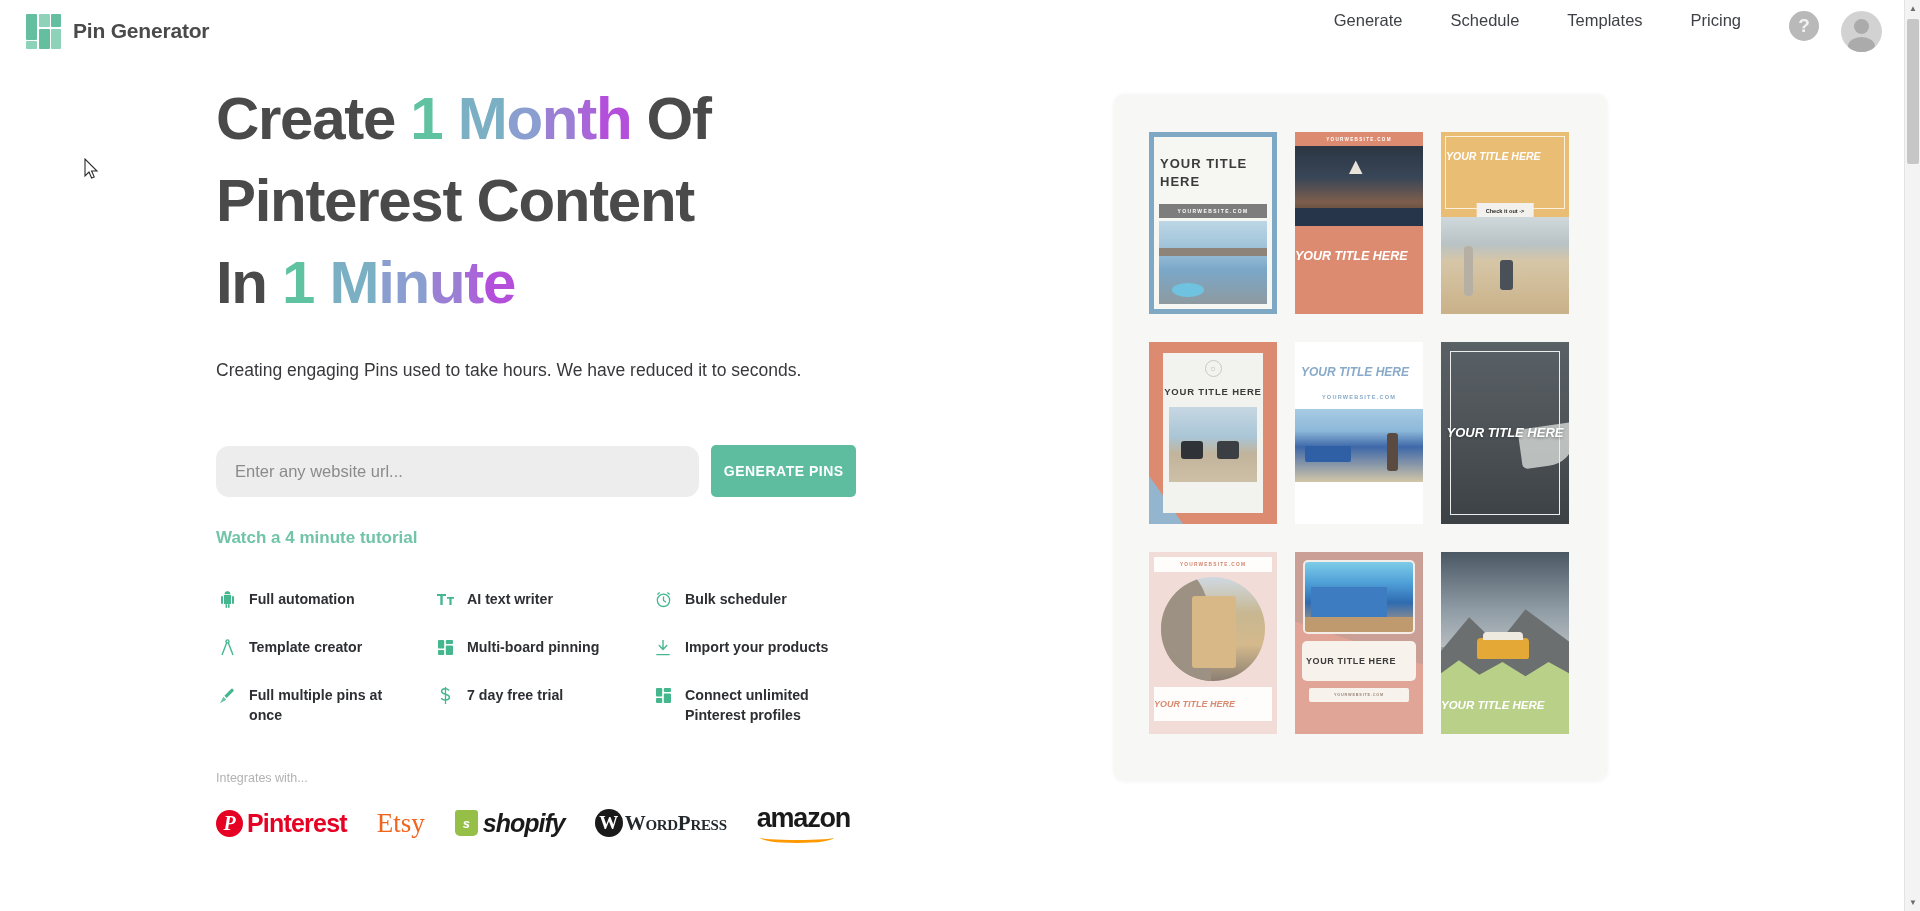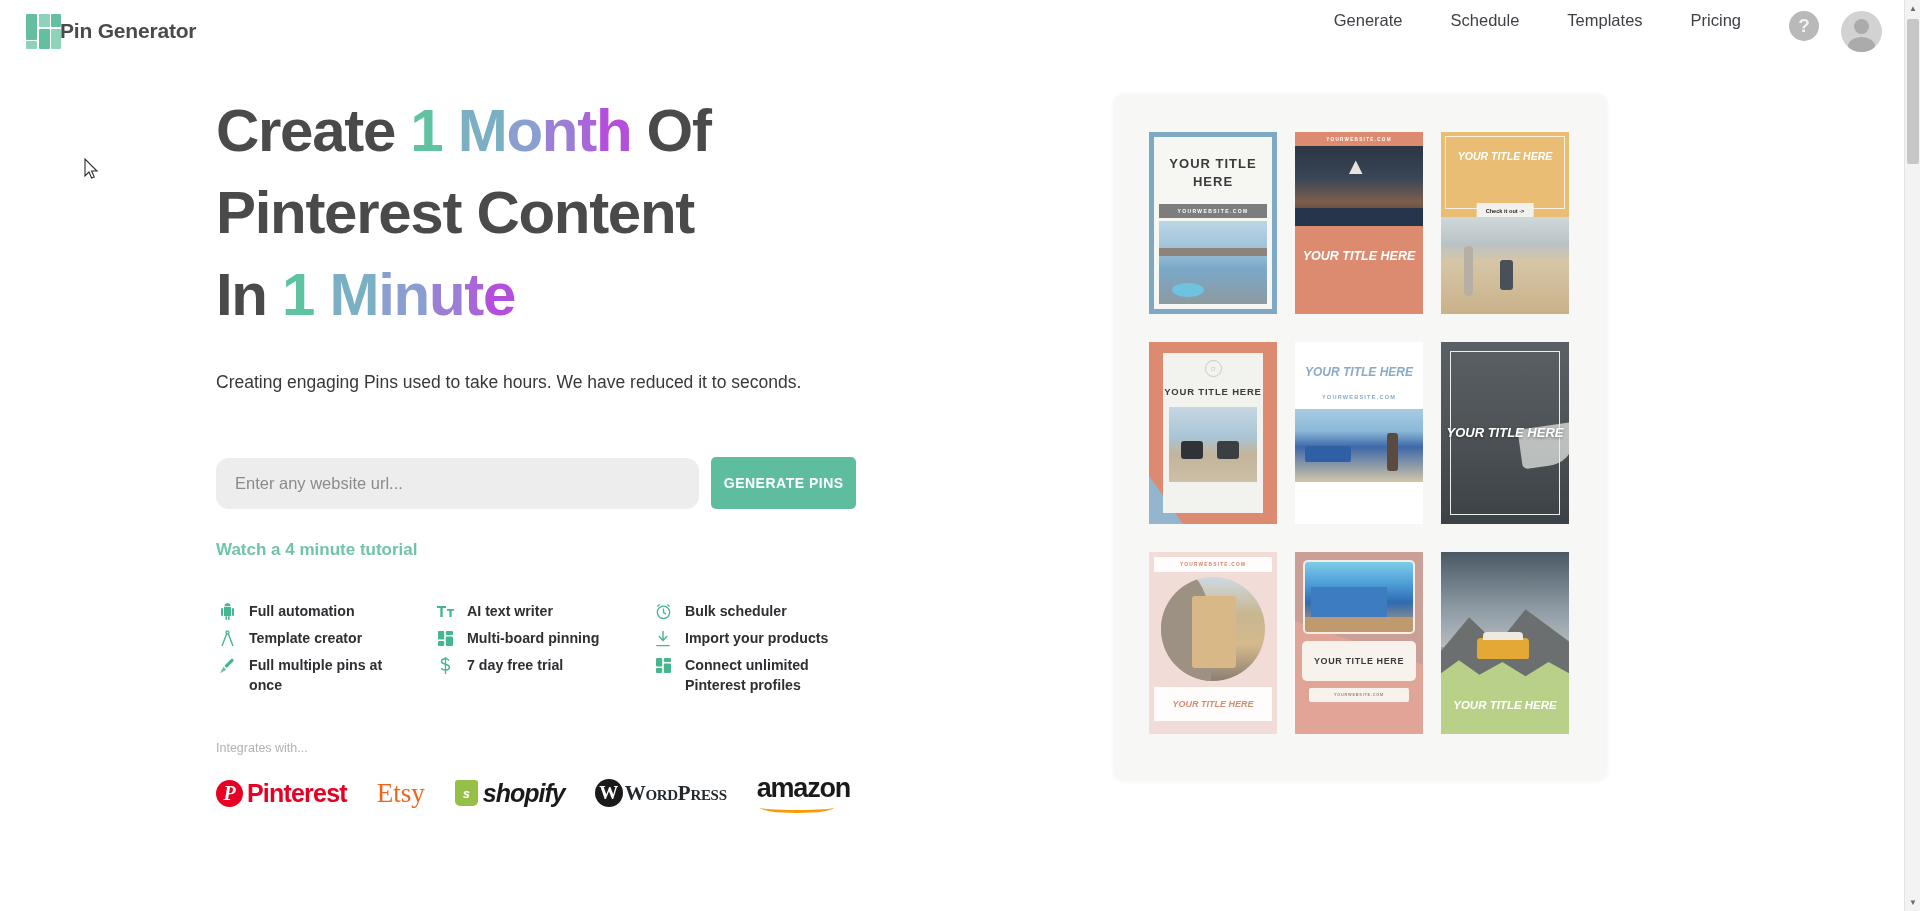--- a/index.html
+++ b/index.html
@@ -24,21 +24,21 @@
     gap: 1.5px;
   }
   .lg { border-radius: 1px; }
   .lg-a { grid-column: 1; grid-row: 1 / span 2; background: #63bf9f; }
   .lg-b { grid-column: 1; grid-row: 3; background: #8ed3b9; }
   .lg-c { grid-column: 2; grid-row: 1; background: #8ed3b9; }
   .lg-d { grid-column: 2; grid-row: 2 / span 2; background: #63bf9f; }
   .lg-e { grid-column: 3; grid-row: 1; background: #63bf9f; }
   .lg-f { grid-column: 3; grid-row: 2 / span 2; background: #8ed3b9; }
   .brand-name {
-    font-size: 21px; font-weight: 600;
+    margin-left: 13px; font-size: 21px; font-weight: 600;
     color: #4a4a4a; letter-spacing: -0.2px;
   }
   .nav-links {
     margin-left: auto; display: flex; align-items: flex-start; gap: 0px;
   }
   .nav-link {
     font-size: 16.5px; color: #3f4147; padding: 0 24px;
     text-decoration: none; cursor: pointer; white-space: nowrap;
   }
   .help-btn {
@@ -72,21 +72,21 @@
     font-size: 8px; color: #6b6b6b;
   }
   .sb-up { top: 0; }
   .sb-down { bottom: 0; }
   .sb-thumb {
     position: absolute; left: 2px; top: 19px; width: 12px; height: 145px;
     background: #c6c6c6; border-radius: 2px;
   }
 
   
-  .hero { position: absolute; left: 216px; top: 78px; width: 640px; margin-top: 12px; }
+  .hero { position: absolute; left: 216px; top: 78px; width: 640px; }
   .headline {
     font-size: 60px; line-height: 82px; font-weight: 700;
     color: #4a4a4a; letter-spacing: -1.3px;
   }
   .g1 { color: #5fc2a1; }
   .g2 { color: #7bb0c4; }
   .g3 { color: #8a9fd0; }
   .g4 { color: #9b7fd4; }
   .g5 { color: #a866d8; }
   .g6 { color: #b44fdc; }
@@ -110,21 +110,21 @@
   }
   .tutorial-link {
     display: inline-block; margin-top: 31px; font-size: 17px;
     font-weight: 700; color: #71c4a8; text-decoration: none; cursor: pointer;
   }
 
   
   .features {
     margin-top: 41px; display: grid;
     grid-template-columns: 218px 218px 240px;
-    row-gap: 6px;
+    row-gap: 27px;
   }
   .feat { display: flex; align-items: flex-start; }
   .feat-ico {
     width: 22px; min-width: 22px; height: 21px; margin-right: 11px;
     display: flex; align-items: center; justify-content: center;
     color: #45b78f;
   }
   .feat-txt {
     font-size: 14.2px; font-weight: 600; color: #2d2f33;
     line-height: 20px; max-width: 160px;
@@ -190,21 +190,21 @@
   .pin-grid {
     position: absolute; left: 35px; top: 38px;
     display: grid; grid-template-columns: repeat(3, 128px);
     grid-template-rows: repeat(3, 182px);
     column-gap: 18px; row-gap: 28px;
   }
   .pin {
     width: 128px; height: 182px; overflow: hidden; position: relative;
     background: #fff; cursor: pointer;
   }
-  .pin-t { font-weight: 700; text-align: center; line-height: 1.35; }
+  .pin-t { font-weight: 700; text-align: left; line-height: 1.35; }
 
   
   .p1 { background: #7fa8c4; padding: 5px; }
   .p1-in { width: 100%; height: 100%; background: #f6f6f2;
            display: flex; flex-direction: column; }
   .p1-t { font-size: 13px; color: #3b3b3b; letter-spacing: 1px;
           padding: 18px 6px 0; }
   .p1-bar { background: #7d7d7d; color: #fff; font-size: 5px;
             letter-spacing: 1.4px; text-align: center; padding: 4px 0;
             margin: 14px 5px 0; font-weight: 600; }

